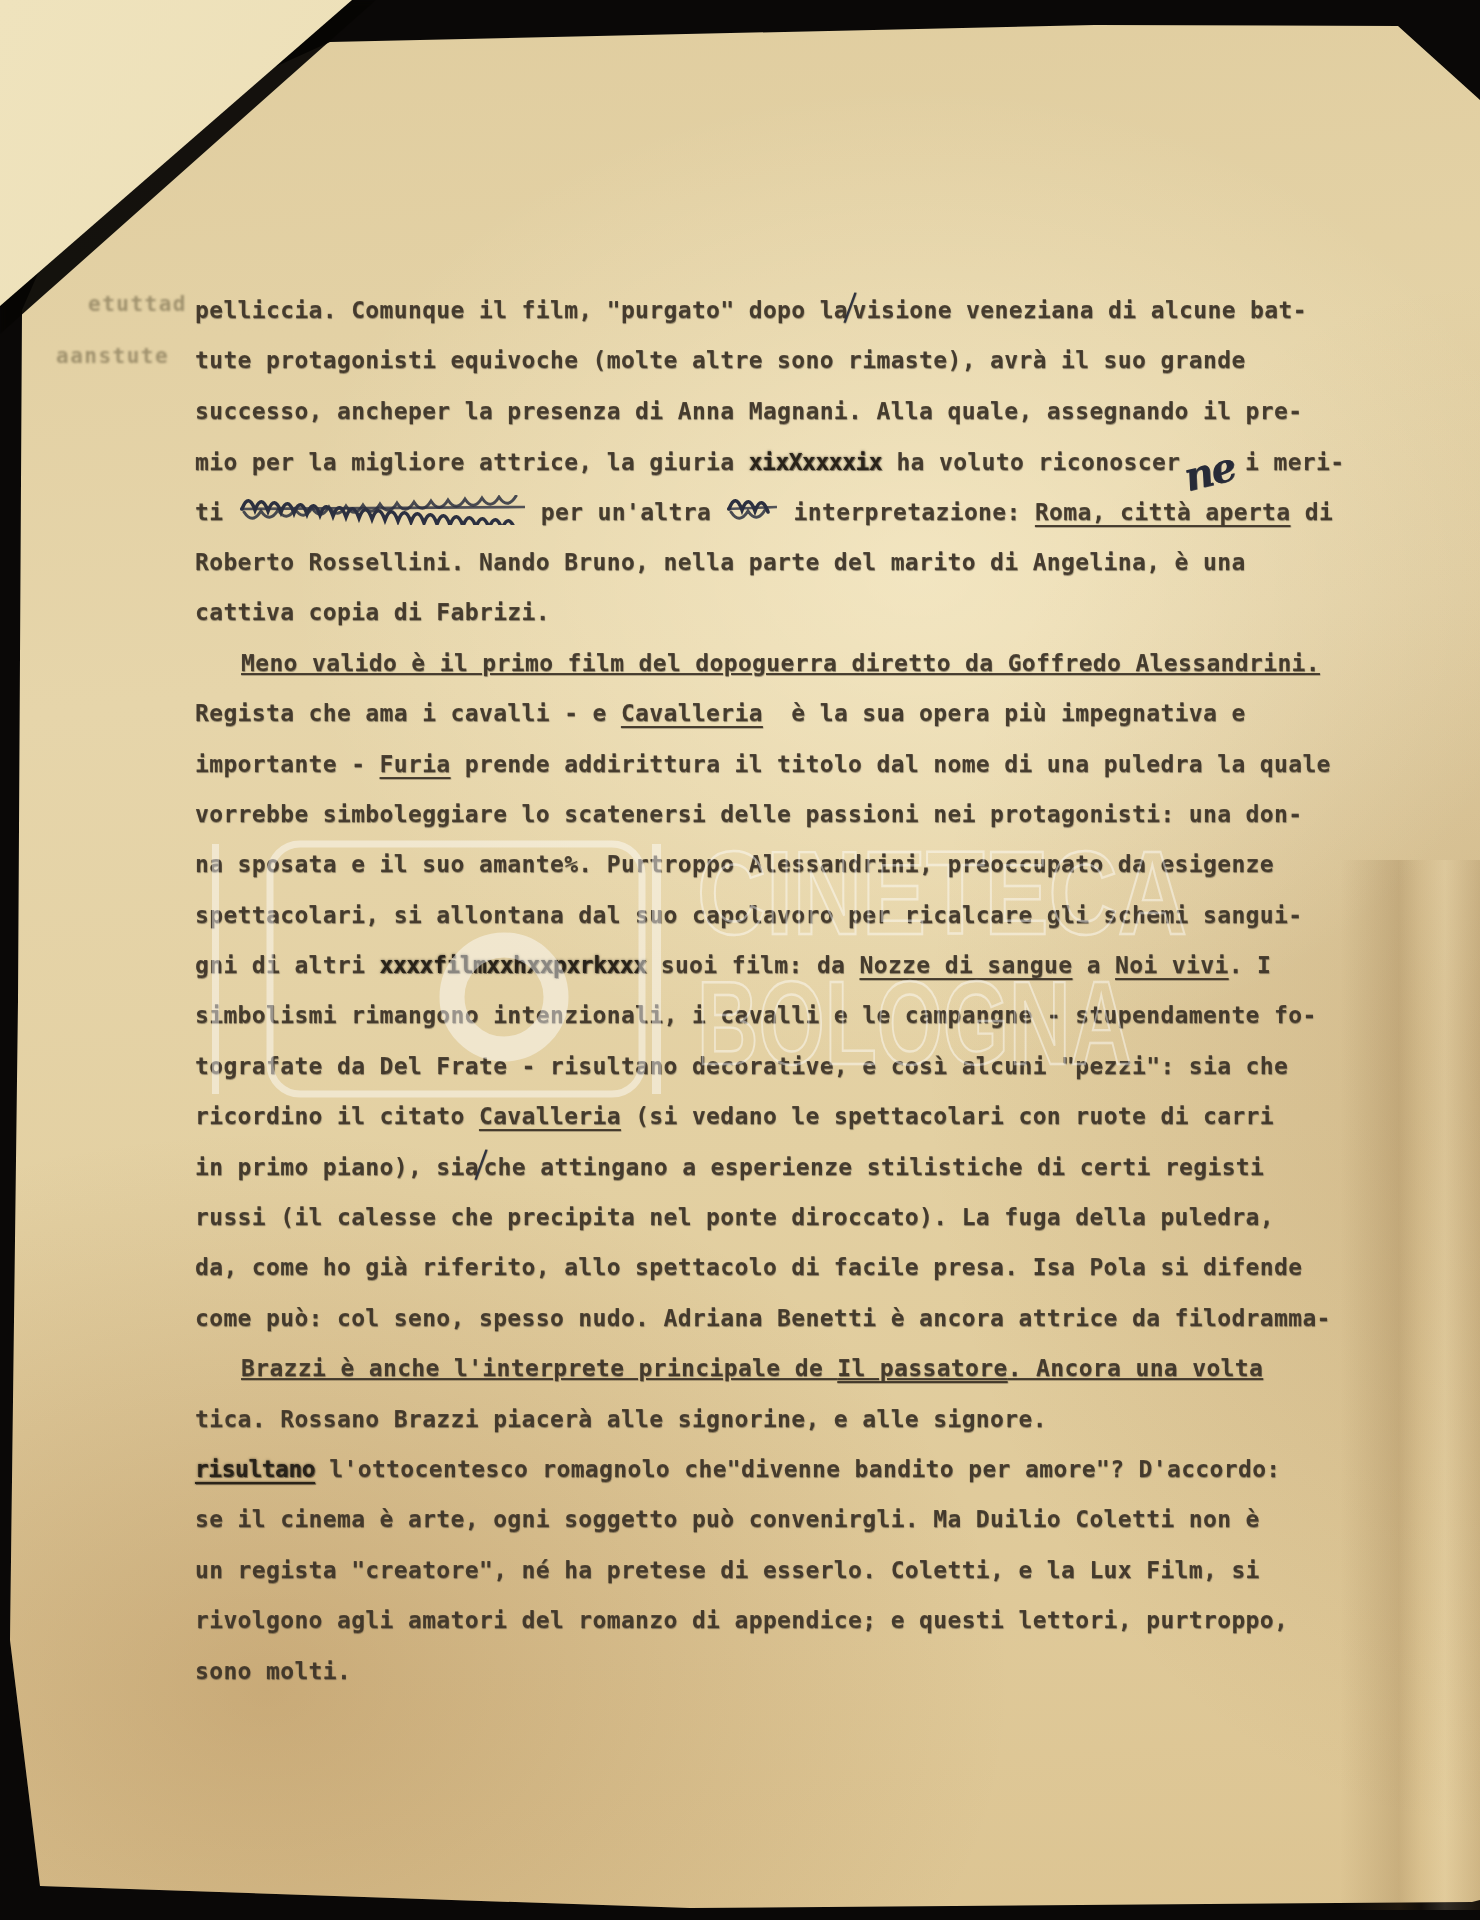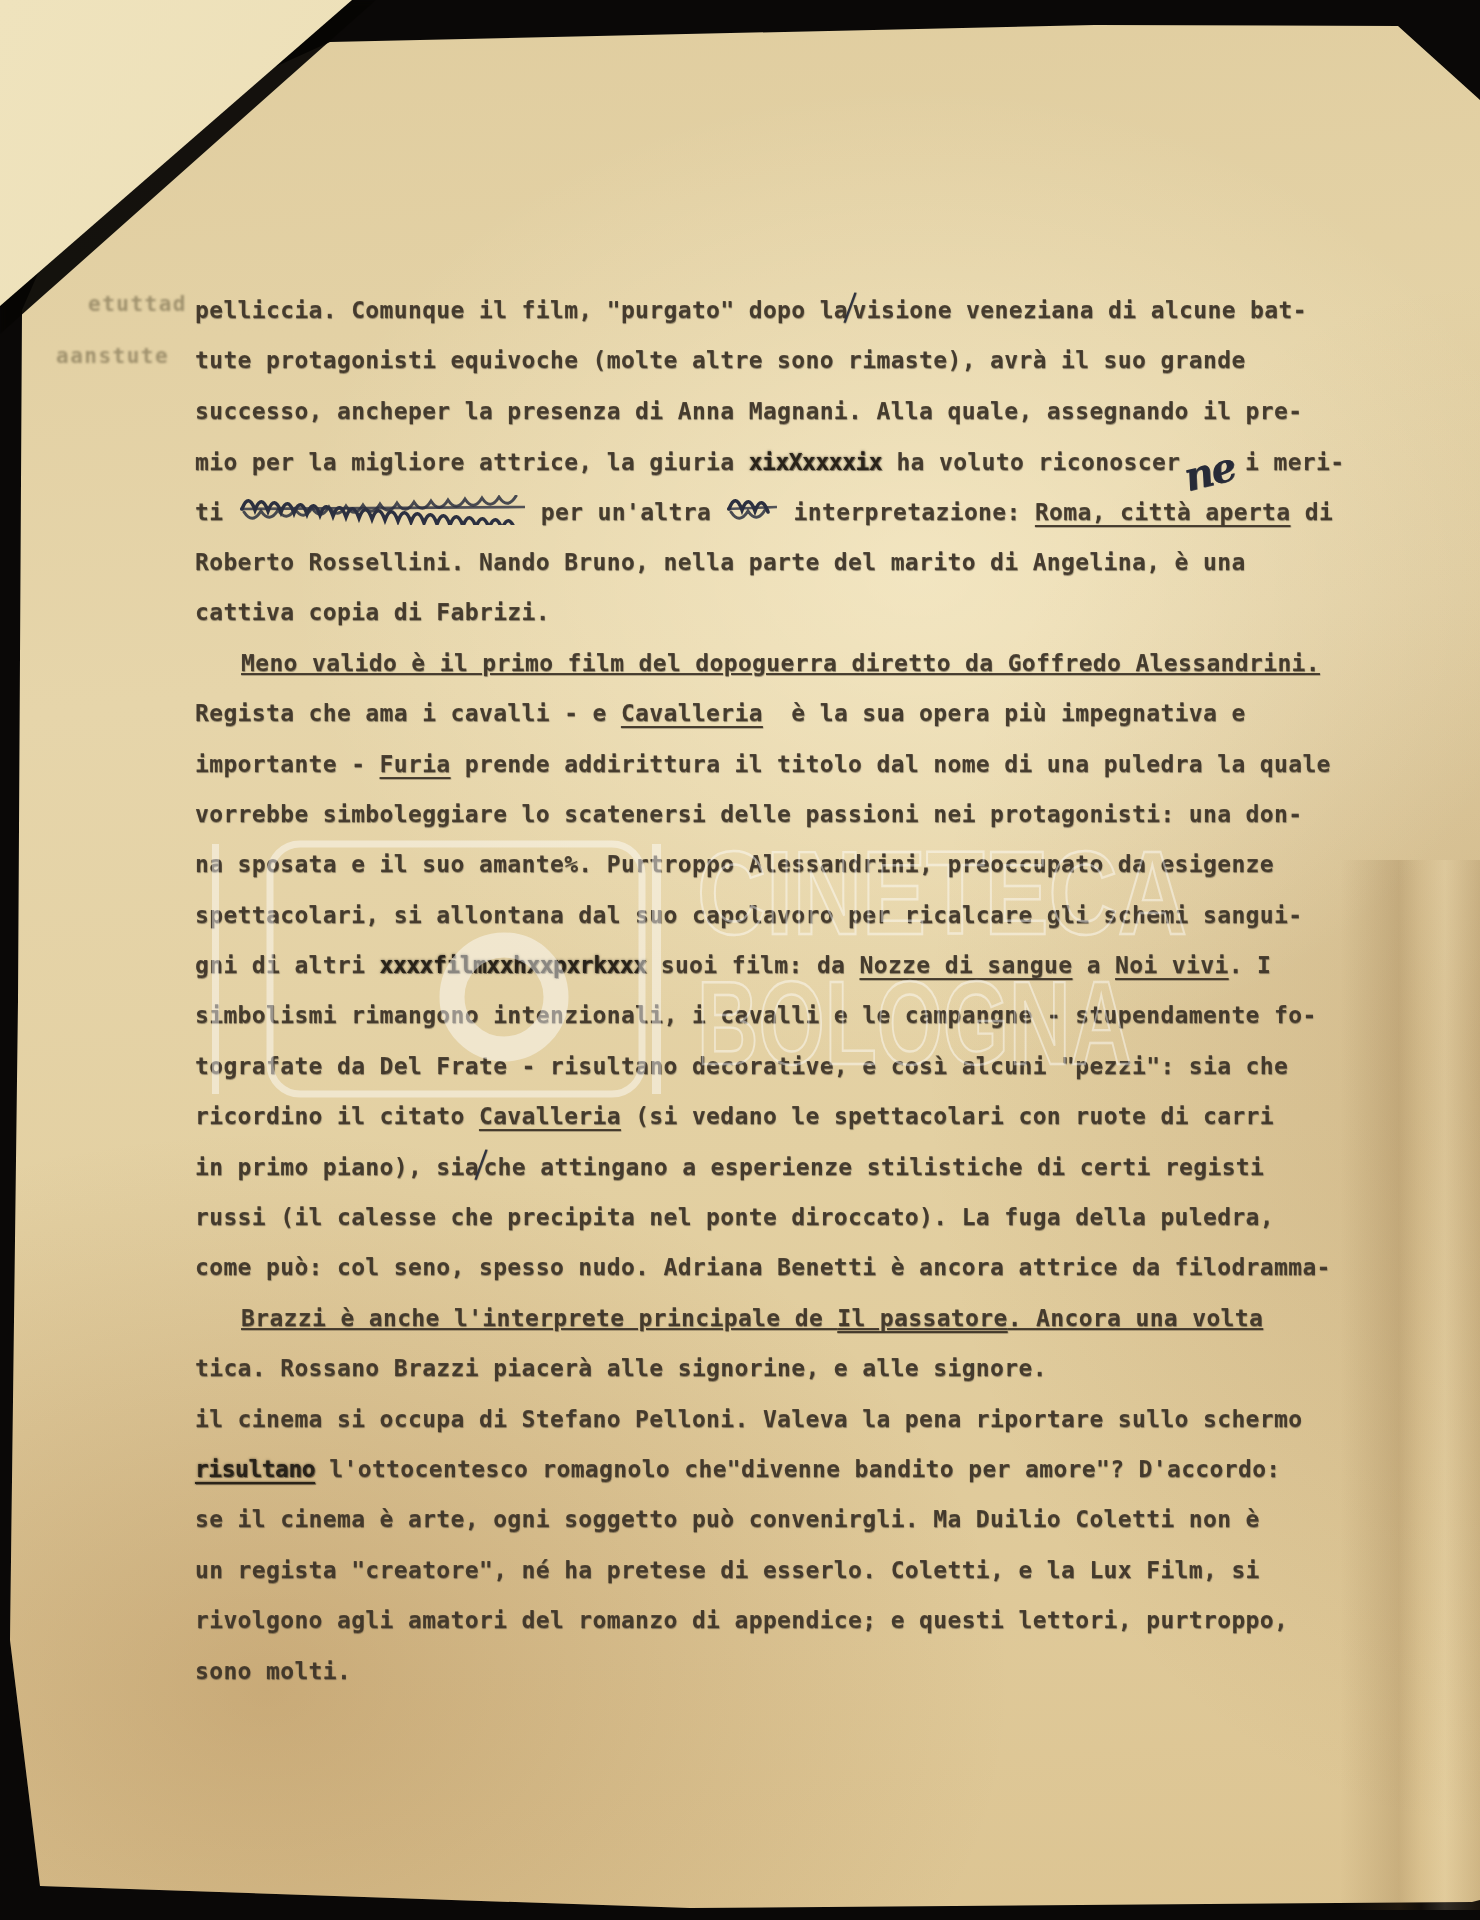--- a/index.html
+++ b/index.html
@@ -133,24 +133,24 @@
       <div class="line"><span>importante - </span><span class="u">Furia</span><span> prende addirittura il titolo dal nome di una puledra la quale</span></div>
       <div class="line"><span>vorrebbe simboleggiare lo scatenersi delle passioni nei protagonisti: una don-</span></div>
       <div class="line"><span>na sposata e il suo amante%. Purtroppo Alessandrini, preoccupato da esigenze</span></div>
       <div class="line"><span>spettacolari, si allontana dal suo capolavoro per ricalcare gli schemi sangui-</span></div>
       <div class="line"><span>gni di altri </span><span class="ot">xxxxfilmxxhxxpxrkxxx</span><span> suoi film: da </span><span class="u">Nozze di sangue</span><span> a </span><span class="u">Noi vivi</span><span>. I</span></div>
       <div class="line"><span>simbolismi rimangono intenzionali, i cavalli e le campangne - stupendamente fo-</span></div>
       <div class="line"><span>tografate da Del Frate - risultano decorative, e così alcuni "pezzi": sia che</span></div>
       <div class="line"><span>ricordino il citato </span><span class="u">Cavalleria</span><span> (si vedano le spettacolari con ruote di carri</span></div>
       <div class="line"><span>in primo piano), sia</span><span class="slash">/</span><span>che attingano a esperienze stilistiche di certi registi</span></div>
       <div class="line"><span>russi (il calesse che precipita nel ponte diroccato). La fuga della puledra,</span></div>
+      <div class="line"><span>da, come ho già riferito, allo spettacolo di facile presa. Isa Pola si difende</span></div>
       <div class="line"><span>come può: col seno, spesso nudo. Adriana Benetti è ancora attrice da filodramma-</span></div>
       <div class="line ind"><span>Brazzi è anche l'interprete principale de </span><span class="u">Il passatore</span><span>. Ancora una volta</span></div>
       <div class="line"><span>tica. Rossano Brazzi piacerà alle signorine, e alle signore.</span></div>
-      <div class="line"><span>il cinema si occupa di Stefano Pelloni. Valeva la pena riportare sullo schermo</span></div>
       <div class="line"><span class="ot u">risultano</span><span> l'ottocentesco romagnolo che"divenne bandito per amore"? D'accordo:</span></div>
       <div class="line"><span>se il cinema è arte, ogni soggetto può convenirgli. Ma Duilio Coletti non è</span></div>
       <div class="line"><span>un regista "creatore", né ha pretese di esserlo. Coletti, e la Lux Film, si</span></div>
       <div class="line"><span>rivolgono agli amatori del romanzo di appendice; e questi lettori, purtroppo,</span></div>
       <div class="line"><span>sono molti.</span></div>
     </div>
 
   <svg class="wm" width="1020" height="300" viewBox="0 0 1020 300">
     <g fill="none" stroke="rgba(255,255,255,0.9)">
       <rect x="20" y="22" width="7" height="250" fill="rgba(255,255,255,0.9)" stroke="none"></rect>

